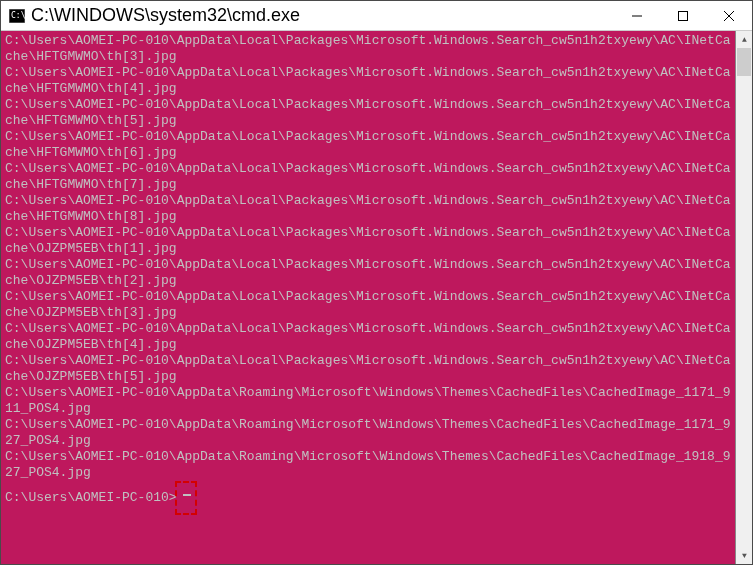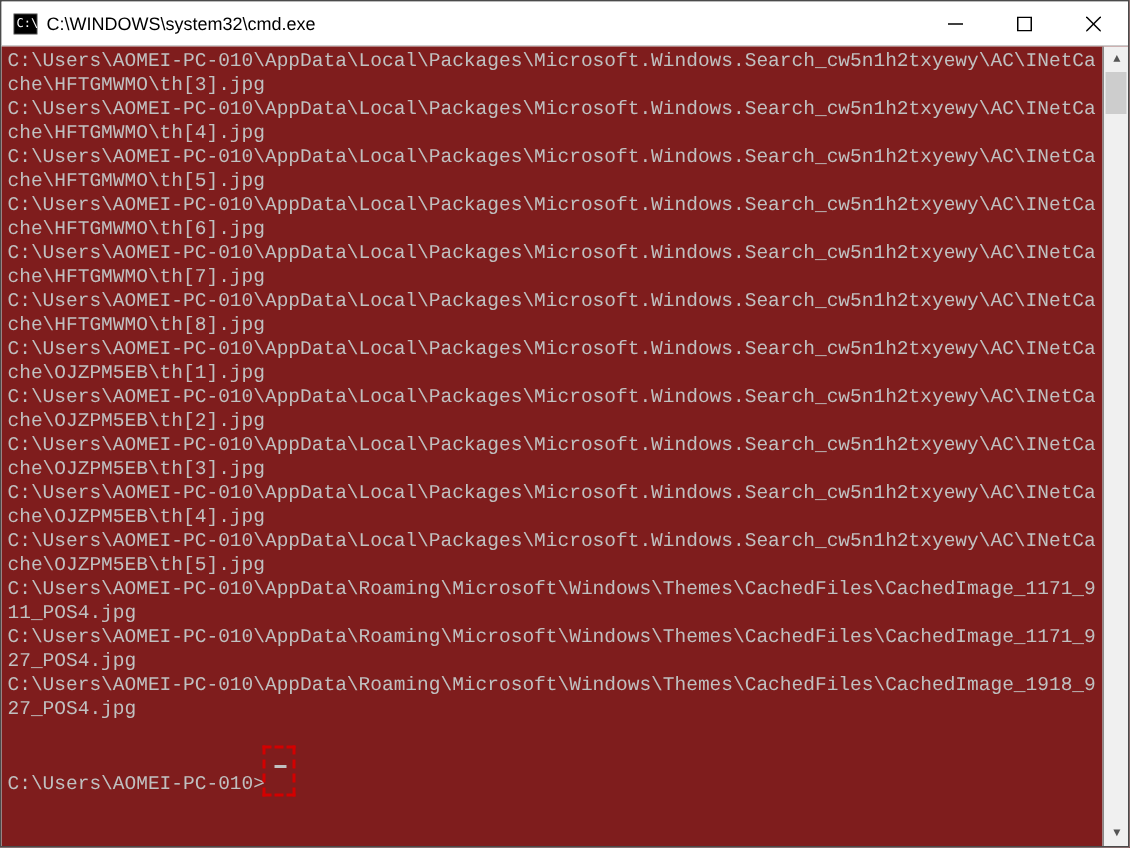--- a/index.html
+++ b/index.html
@@ -21,41 +21,41 @@
   .titlebar .icon {
     width: 16px;
     height: 16px;
     margin: 0 6px 0 8px;
     display: flex;
     align-items: center;
     justify-content: center;
   }
   .titlebar .title {
     font-family: "Segoe UI", sans-serif;
-    font-size: 12px;
+    font-size: 18px;
     color: #000;
     flex: 1;
   }
   .winbtns {
     display: flex;
     height: 100%;
   }
   .winbtn {
     width: 46px;
     height: 30px;
     display: flex;
     align-items: center;
     justify-content: center;
     font-family: "Segoe UI", sans-serif;
     font-size: 12px;
     color: #000;
   }
 
   .terminal {
-    background: #7f1d1d;
+    background: #be185d;
     color: #c0c0c0;
     height: calc(565px - 32px);
     width: 100%;
     position: relative;
     font-size: 13px;
     line-height: 16px;
     padding: 2px 0 0 4px;
     overflow: hidden;
   }
   .scrollbar {
@@ -93,22 +93,22 @@
     white-space: pre-wrap;
     word-break: break-all;
     width: calc(100% - 20px);
   }
   .term-line {
     display: block;
   }
   .prompt-row {
     display: flex;
     flex-wrap: wrap;
-    align-items: flex-end;
-    margin-top: 16px;
+    align-items: center;
+    margin-top: 0;
   }
   .highlight-box {
     border: 2px dashed #d40000;
     padding: 2px 4px 12px 4px;
     margin-left: -2px;
     display: inline-block;
   }
   .cursor {
     display: inline-block;
     width: 8px;

